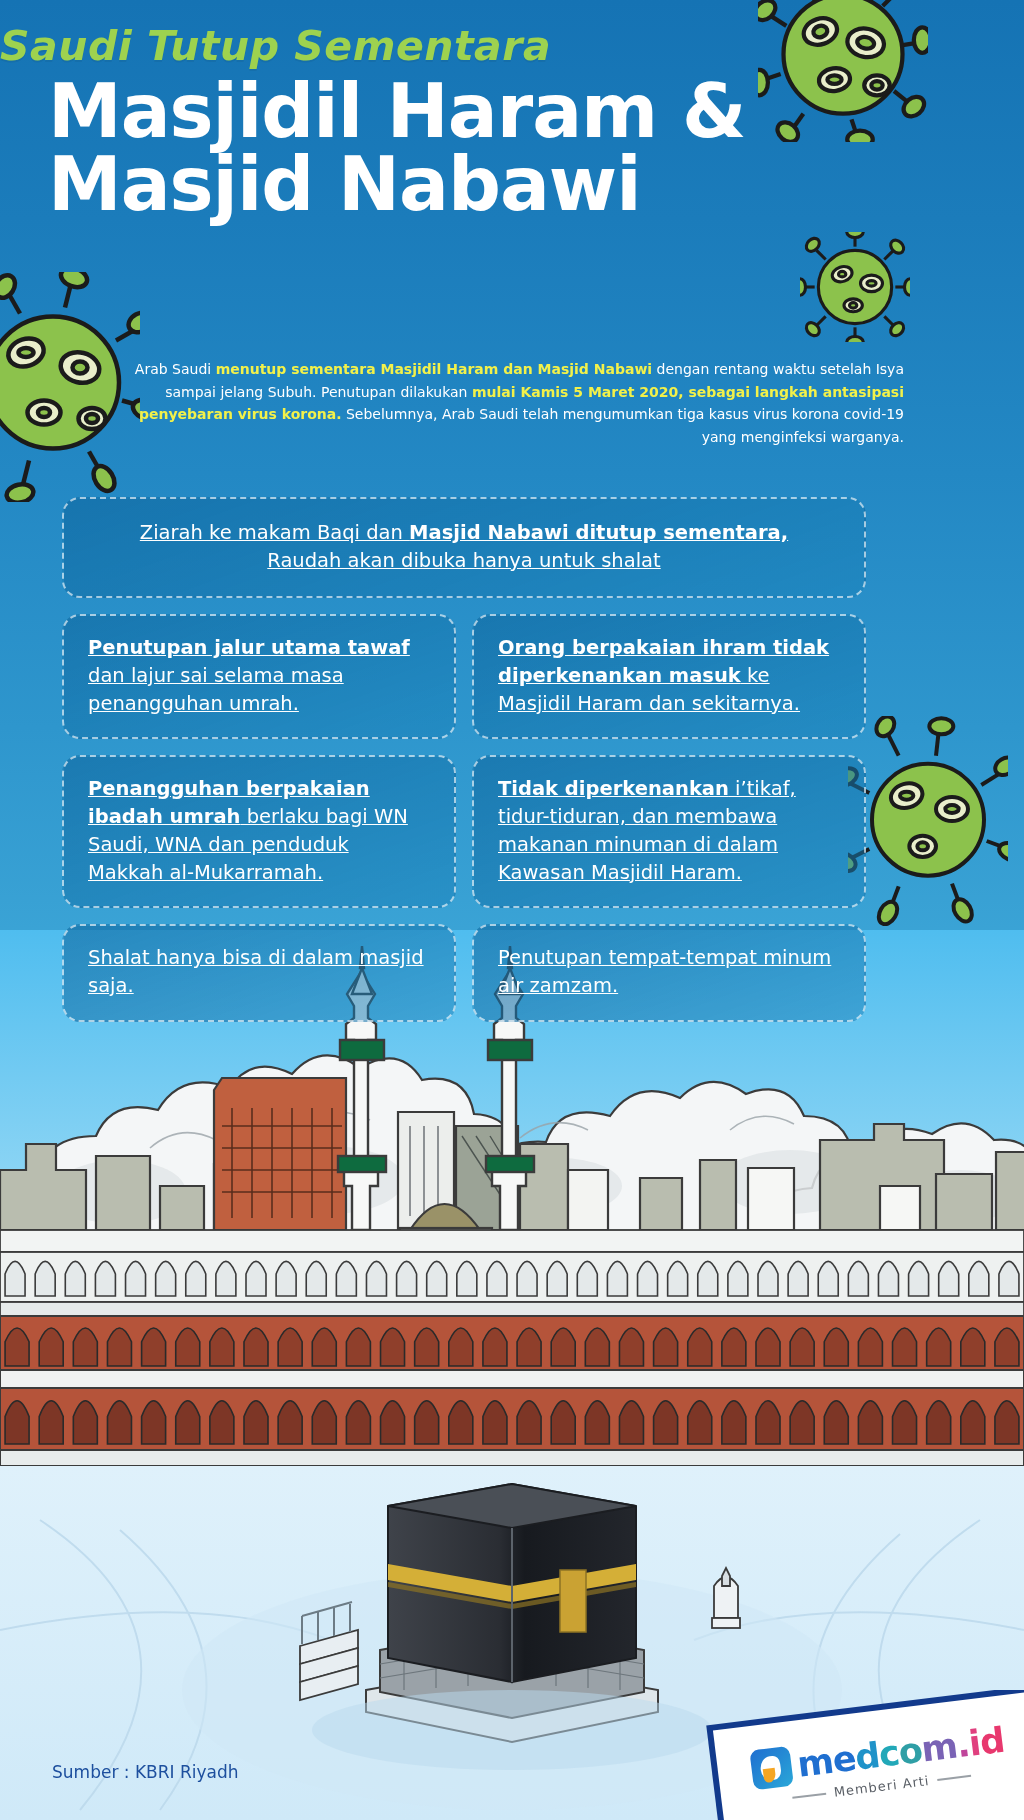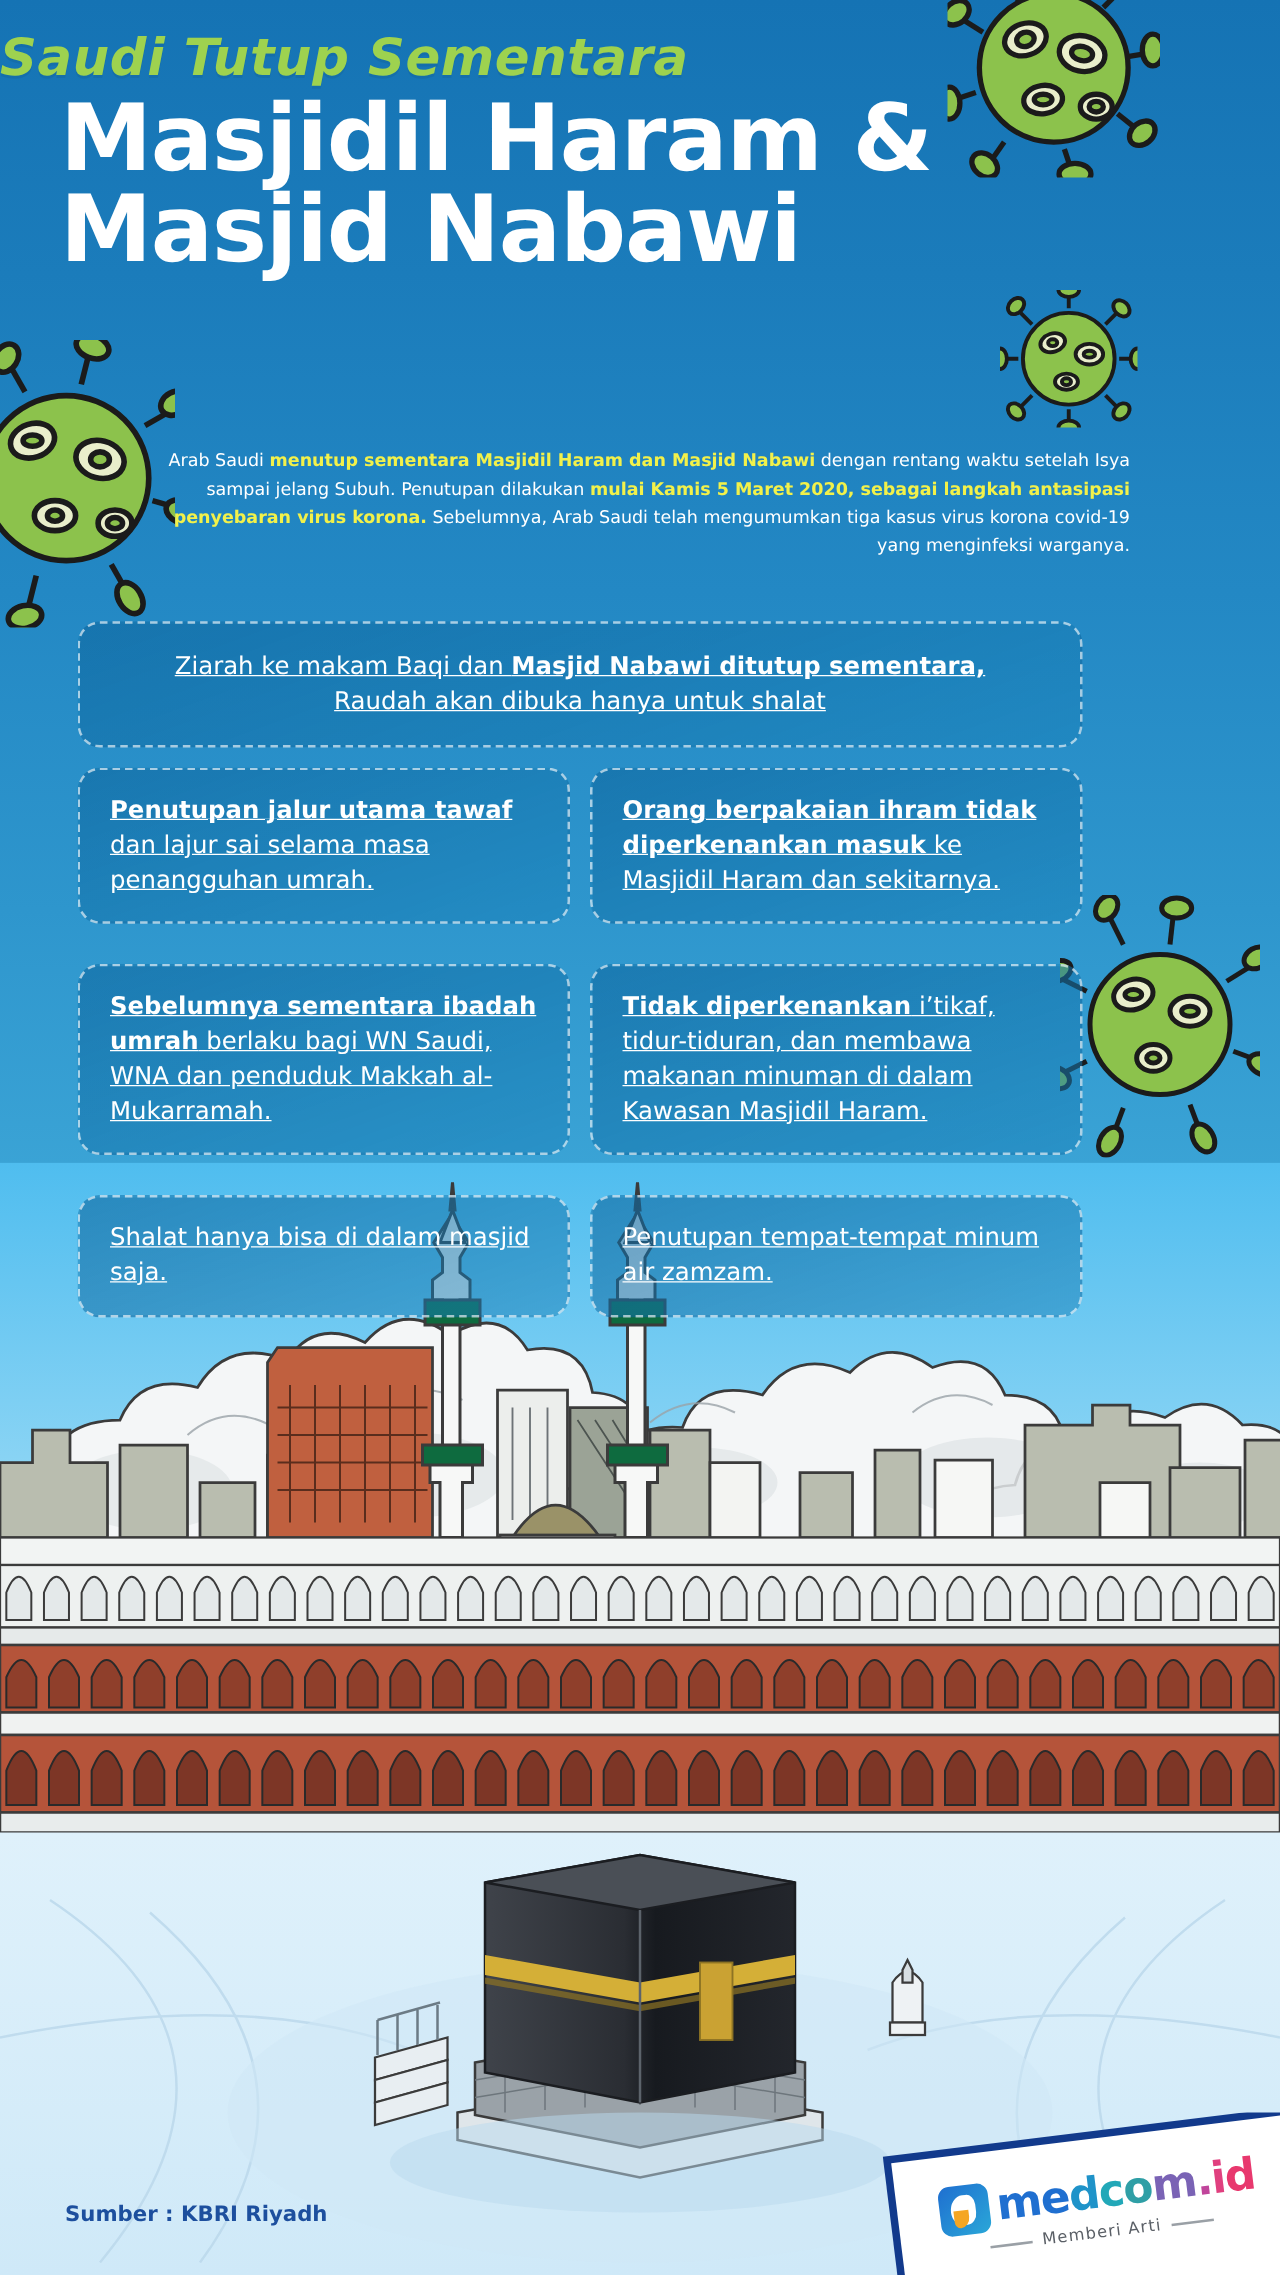--- a/index.html
+++ b/index.html
@@ -63,30 +63,30 @@
     border: 2px dashed rgba(255,255,255,.62);
     border-radius: 18px;
     color: #ffffff;
     font-family: "DejaVu Sans", sans-serif;
     font-size: 19.5px; line-height: 1.42;
     padding: 18px 24px 20px 24px;
     text-decoration: underline;
   }
   .card b { font-weight: 700; }
   .card.wide { text-align: center; padding: 20px 24px 22px; }
-  .grid { display: flex; flex-wrap: wrap; gap: 32px 16px; margin-top: 16px; }
+  .grid { display: flex; flex-wrap: wrap; gap: 16px 16px; margin-top: 16px; }
   .grid .card { width: 394px; }
   .card.h-tall { min-height: 122px; }
   .card.h-mid  { min-height: 122px; }
   .card.h-short{ min-height: 76px; }
 
   
   #source {
     position: absolute; left: 52px; top: 1762px;
-    color: #1d4f9e; font-weight: 700; font-size: 17px;
+    color: #1d4f9e; font-weight: 400; font-size: 17px;
     font-family: "DejaVu Sans", sans-serif;
   }
   #logo-plate {
     position: absolute; right: 0; bottom: 0;
     width: 318px; height: 130px; overflow: hidden;
   }
   #logo-card {
     position: absolute; right: -26px; bottom: -26px;
     width: 330px; height: 136px; background: #ffffff;
     transform: rotate(-7deg);
@@ -568,21 +568,21 @@
   <div id="cards">
     <div class="card wide">
       <span>
         <span>Ziarah ke makam Baqi dan </span><b>Masjid Nabawi ditutup sementara,</b>
       </span><br>
       <span>Raudah akan dibuka hanya untuk shalat</span>
     </div>
     <div class="grid" id="card-grid">
         <div class="card h-mid"><b>Penutupan jalur utama tawaf</b><span> dan lajur sai selama masa penangguhan umrah.</span></div>
         <div class="card h-mid"><b>Orang berpakaian ihram tidak diperkenankan masuk</b><span> ke Masjidil Haram dan sekitarnya.</span></div>
-        <div class="card h-tall"><b>Sebelumnya sementara ibadah umrah</b><span> berlaku bagi WN Saudi, WNA dan penduduk Makkah al-Mukarramah.</span></div>
+        <div class="card h-tall"><b>Penangguhan berpakaian ibadah umrah</b><span> berlaku bagi WN Saudi, WNA dan penduduk Makkah al-Mukarramah.</span></div>
         <div class="card h-tall"><b>Tidak diperkenankan</b><span> i’tikaf, tidur-tiduran, dan membawa makanan minuman di dalam Kawasan Masjidil Haram.</span></div>
         <div class="card h-short"><span>Shalat hanya bisa di dalam masjid saja.</span></div>
         <div class="card h-short"><span>Penutupan tempat-tempat minum air zamzam.</span></div>
       </div>
   </div>
 
   <div id="source">Sumber : KBRI Riyadh</div>
 
   <div id="logo-plate">
     <div id="logo-card"></div>

